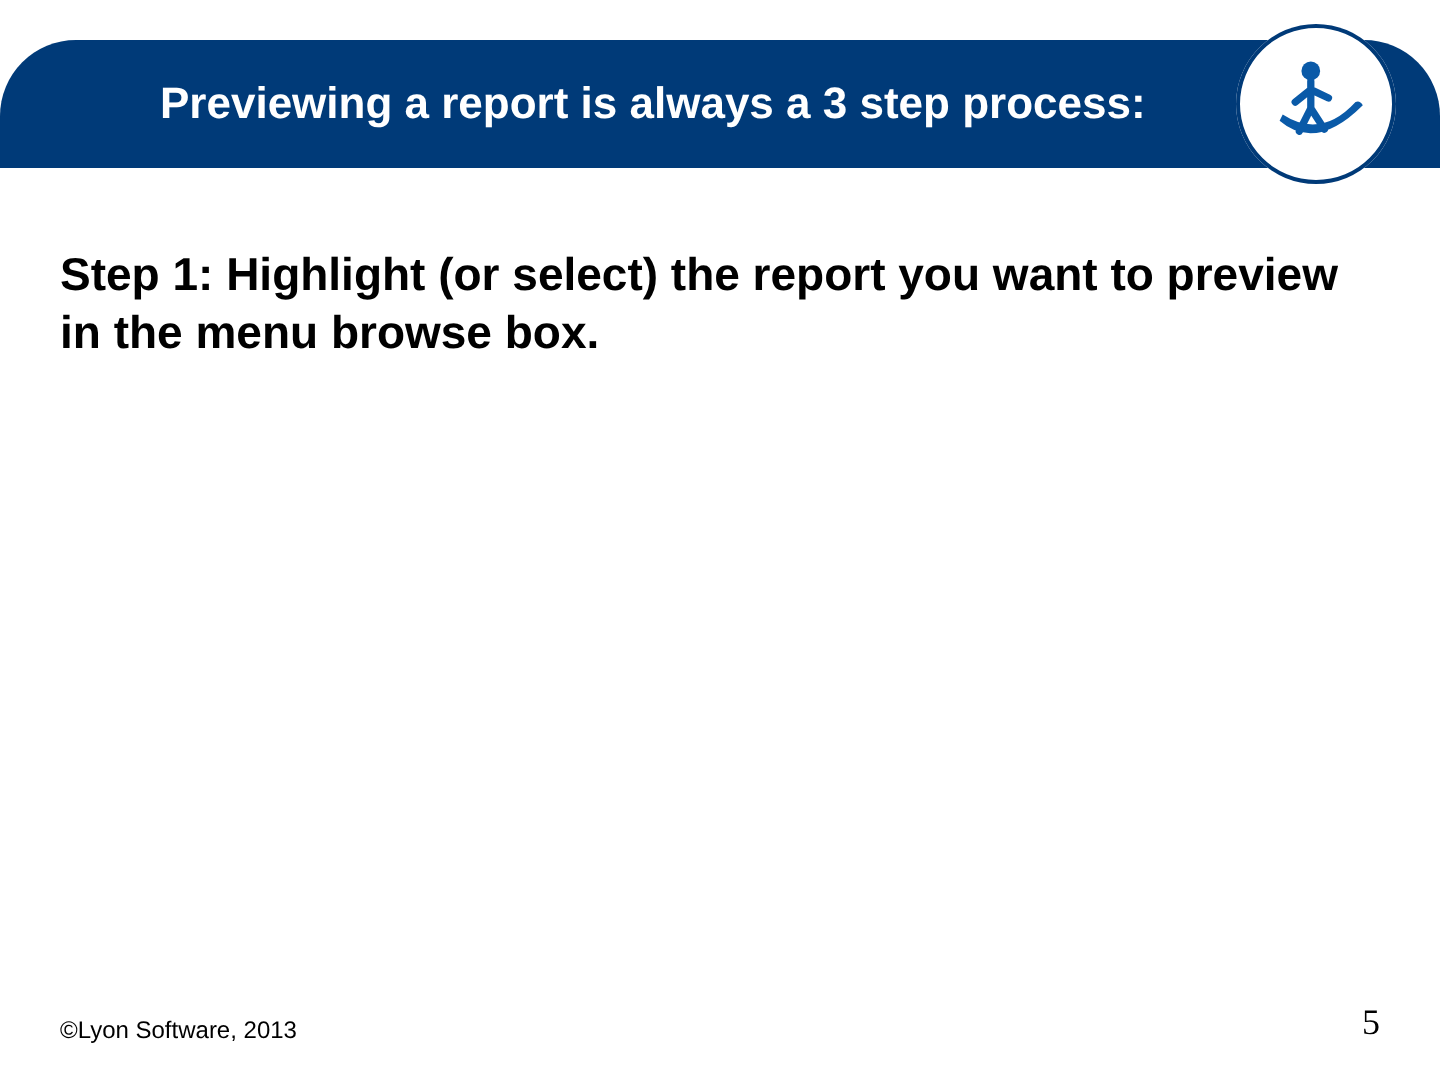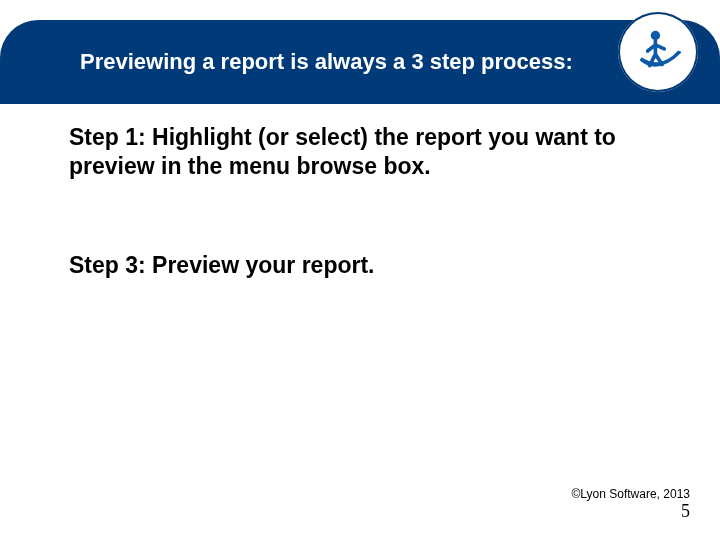--- a/index.html
+++ b/index.html
@@ -9,21 +9,21 @@
     background: #fff;
     font-family: Arial, Helvetica, sans-serif;
     position: relative;
     overflow: hidden;
   }
   .header-band {
     position: absolute;
     top: 20px;
     left: 0;
     right: 0;
-    height: 84px;
+    height: 64px;
     background: #003a78;
     border-top-left-radius: 38px;
     border-top-right-radius: 38px;
     display: flex;
     align-items: center;
     padding-left: 80px;
     padding-right: 90px;
   }
   .header-title {
     color: #fff;
@@ -44,42 +44,40 @@
     box-shadow: 0 0 0 2px #003a78 inset;
   }
   .logo-circle svg { width: 52px; height: 52px; }
   .content {
     position: absolute;
     top: 105px;
     left: 0;
     right: 0;
     bottom: 0;
     padding: 18px 30px 0 30px;
-    margin-left: 39px;
   }
   .step {
     font-size: 23px;
     font-weight: bold;
     color: #000;
     line-height: 1.25;
     margin-bottom: 70px;
     max-width: 640px;
   }
   .step:last-of-type { margin-bottom: 0; }
   .footer {
     position: absolute;
     left: 30px;
     right: 30px;
     bottom: 18px;
     display: flex;
     justify-content: space-between;
     align-items: flex-end;
     font-size: 12px;
     color: #000;
-    flex-direction: column;
   }
   .page-num {
     font-family: "Times New Roman", Times, serif;
     font-size: 18px;
   }
 </style>
 </head>
 <body>
 
 <div class="header-band">
@@ -91,19 +89,18 @@
     <svg viewBox="0 0 100 100">
       <circle cx="45" cy="22" r="9" fill="#0a5aa8"></circle>
       <path d="M45 32 L45 58 M45 40 L30 52 M45 40 L62 48 M45 58 L34 80 M45 58 L58 78" stroke="#0a5aa8" stroke-width="7" stroke-linecap="round" fill="none"></path>
       <path d="M15 70 Q50 100 95 55 Q92 50 88 52 Q55 88 18 64 Z" fill="#0a5aa8"></path>
     </svg>
   </span>
 </div>
 
 <div class="content">
   <p class="step">Step 1:  Highlight (or select) the report you want to preview in the menu browse box.</p>
-  <p class="step">Step 3:  Preview your report.</p>
 </div>
 
 <div class="footer">
   <span>©Lyon Software, 2013</span>
   <span class="page-num">5</span>
 </div>
 
 </body></html>

